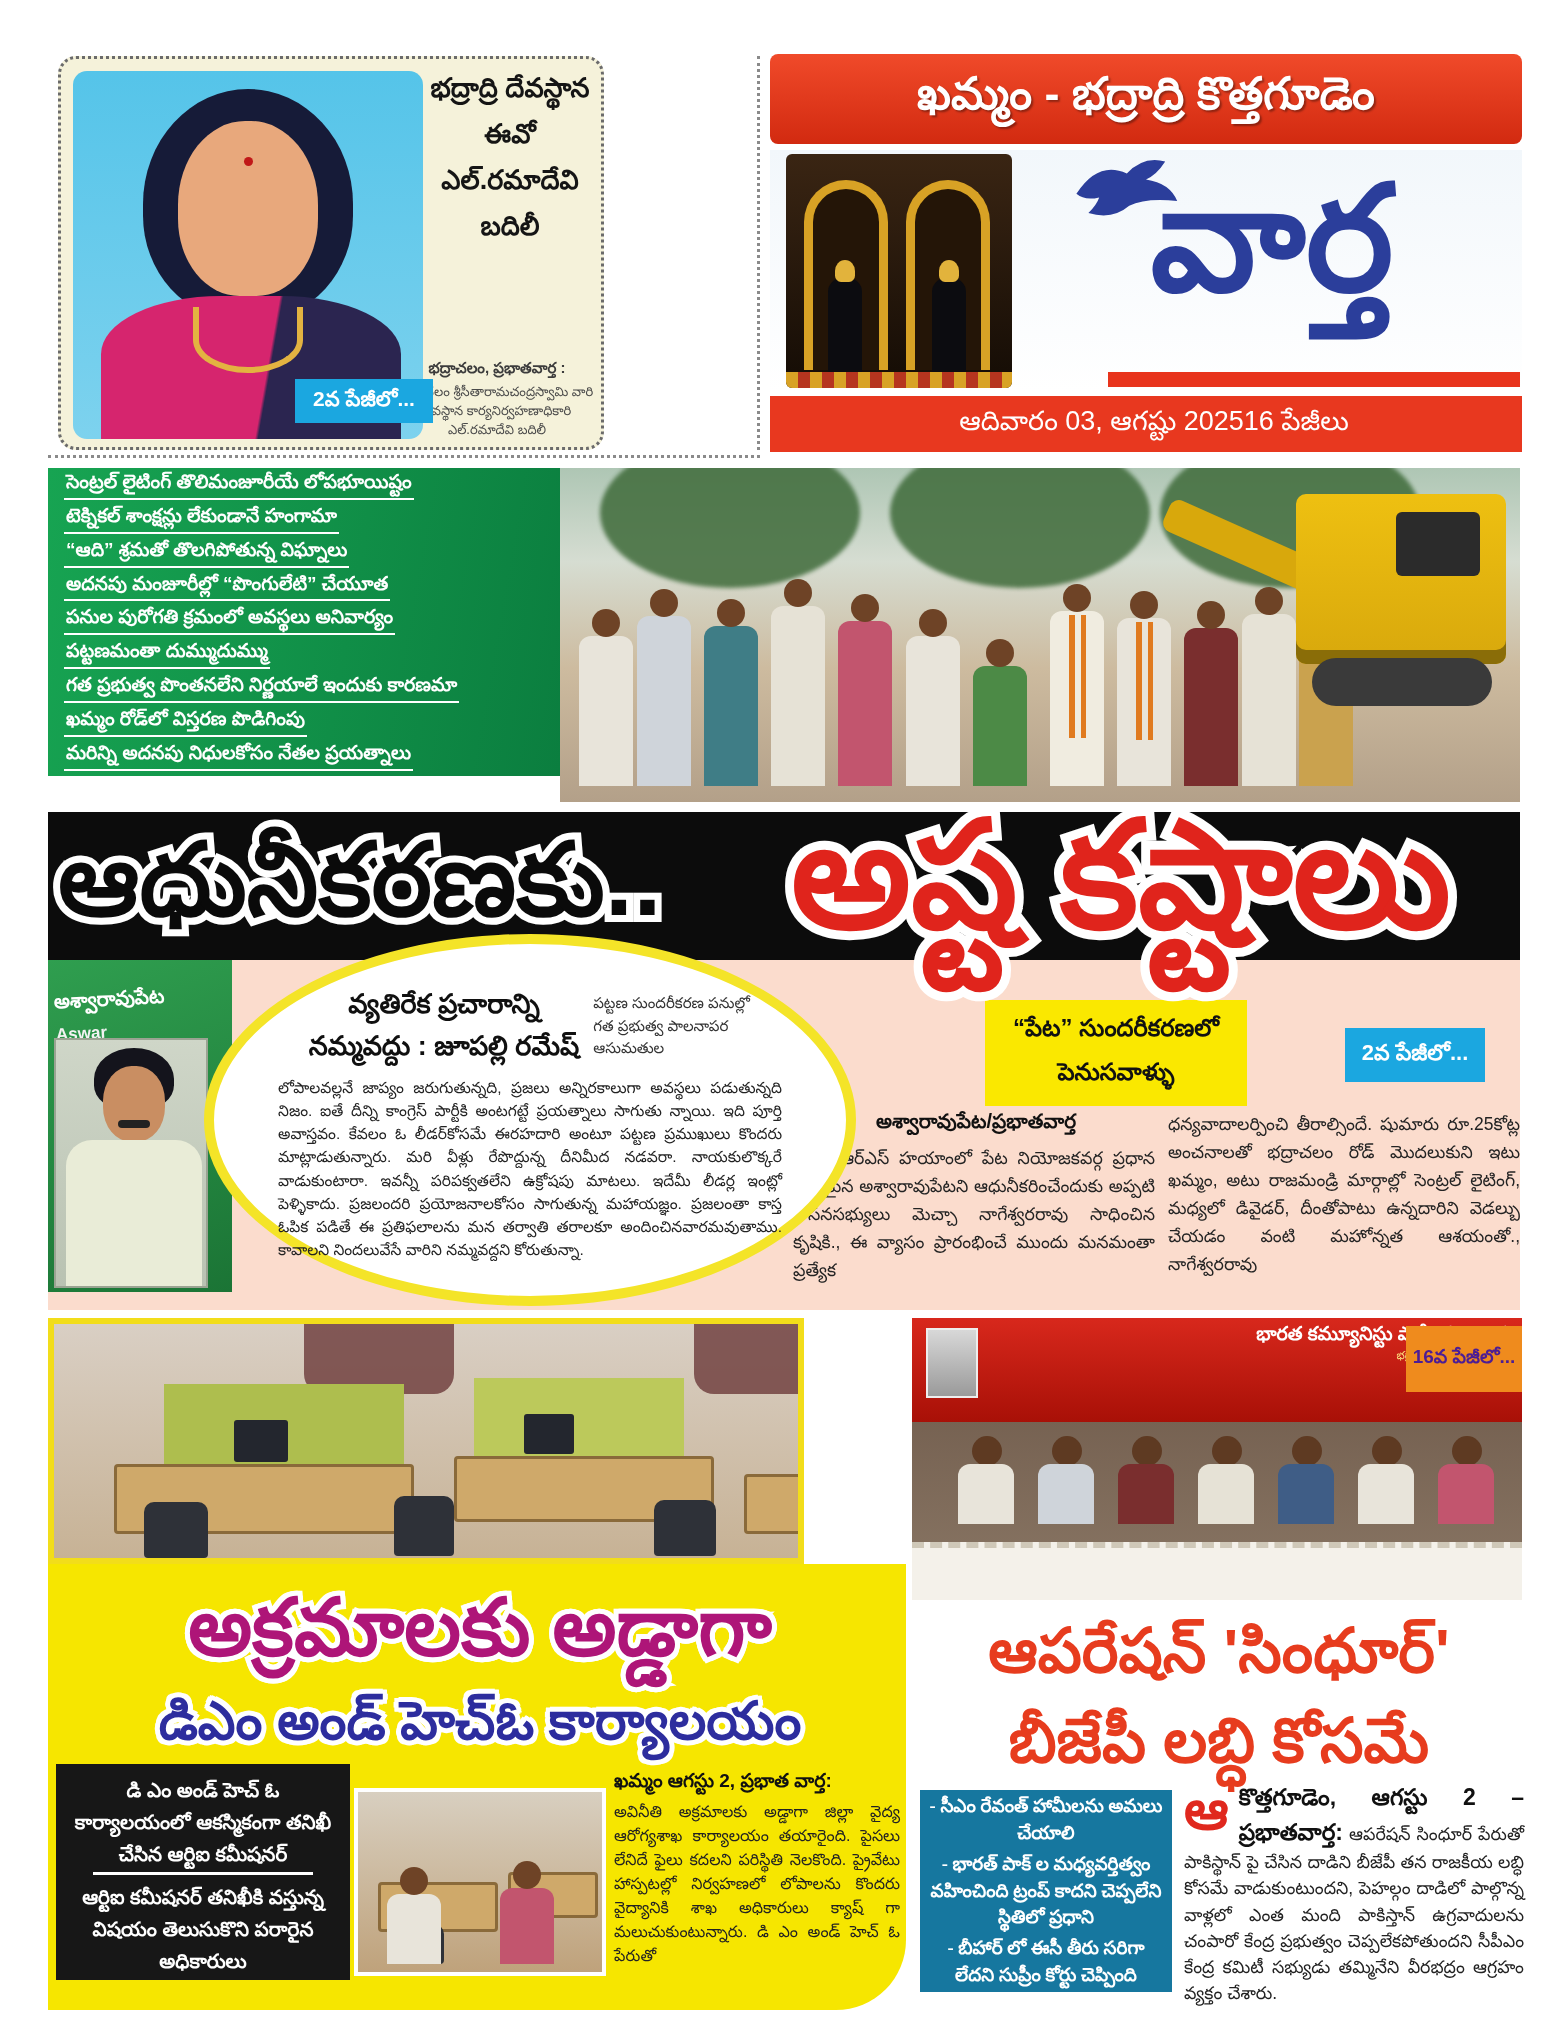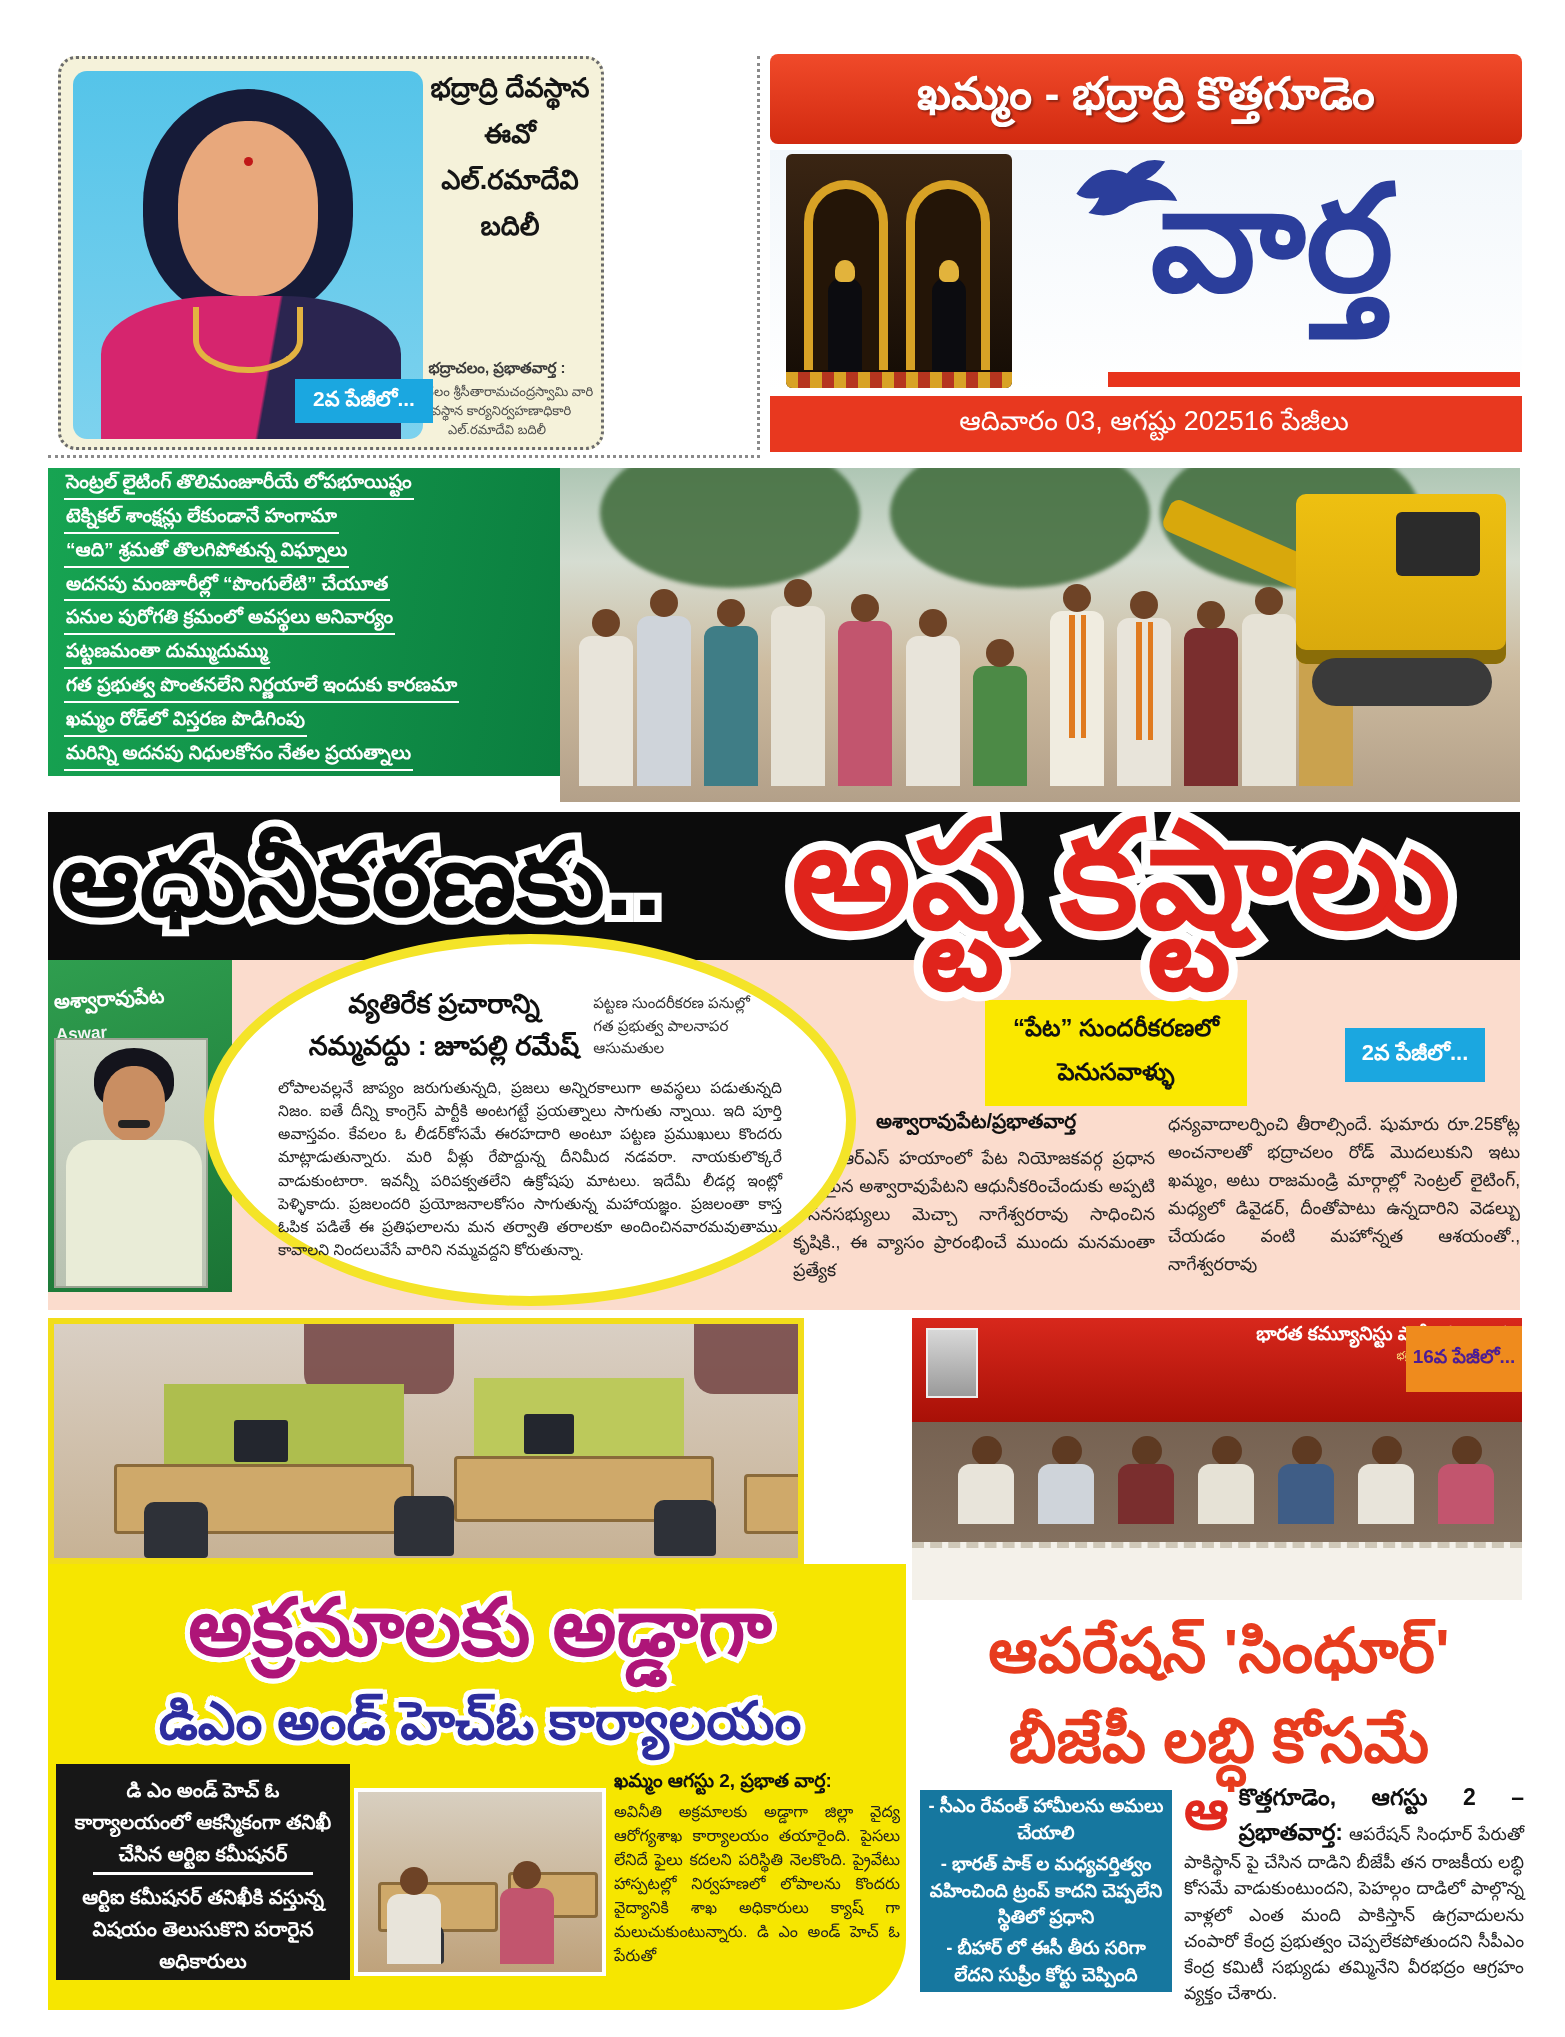--- a/index.html
+++ b/index.html
@@ -160,21 +160,21 @@
   .cpm-banner-l2 { font-size:11px; color:#ffe680; }
   .cpm-portrait { position:absolute; left:14px; top:10px; width:52px; height:70px; background:linear-gradient(#d8d8d8,#9a9a9a); border:2px solid #eee; }
   .cpm-head { position:absolute; width:30px; height:30px; border-radius:50%; background:#5e3a22; top:118px; }
   .cpm-torso { position:absolute; width:56px; height:60px; border-radius:12px 12px 0 0; top:146px; }
   .cpm-table { position:absolute; left:0; bottom:0; width:100%; height:58px; background:#f4f1ea; border-top:6px dashed #cfc8b8; }
   .cpm-badge { position:absolute; left:1406px; top:1326px; width:116px; height:66px; background:#ef8b1d; color:#4c1d95; font-weight:800; font-size:19px; display:flex; align-items:center; justify-content:center; z-index:4; }
   .op-headline { left:916px; top:1606px; width:606px; text-align:center; color:#e73c1e; font-weight:800; font-size:62px; line-height:1.45; }
   .cpm-bluebox {
     left:920px; top:1790px; width:252px; height:202px; background:#16779f;
     color:#fff; font-weight:bold; font-size:18.5px; line-height:1.45; text-align:center;
-    padding:12px 8px; display:flex; flex-direction:column; justify-content:center; gap:4px;
+    padding:12px 8px; display:flex; flex-direction:column; justify-content:center; gap:4px;font-family:Liberation Serif, serif;
   }
   .cpm-textcol { left:1184px; top:1780px; width:340px; font-size:17.5px; color:#222; line-height:1.5; text-align:justify; }
   .dropcap { float:left; color:#e0281e; font-size:56px; font-weight:800; line-height:.85; margin:6px 10px 0 0; }
   .cpm-dateline { font-weight:800; font-size:23px; color:#111; }
 </style>
 </head>
 <body>
 
 <div id="page">
 

